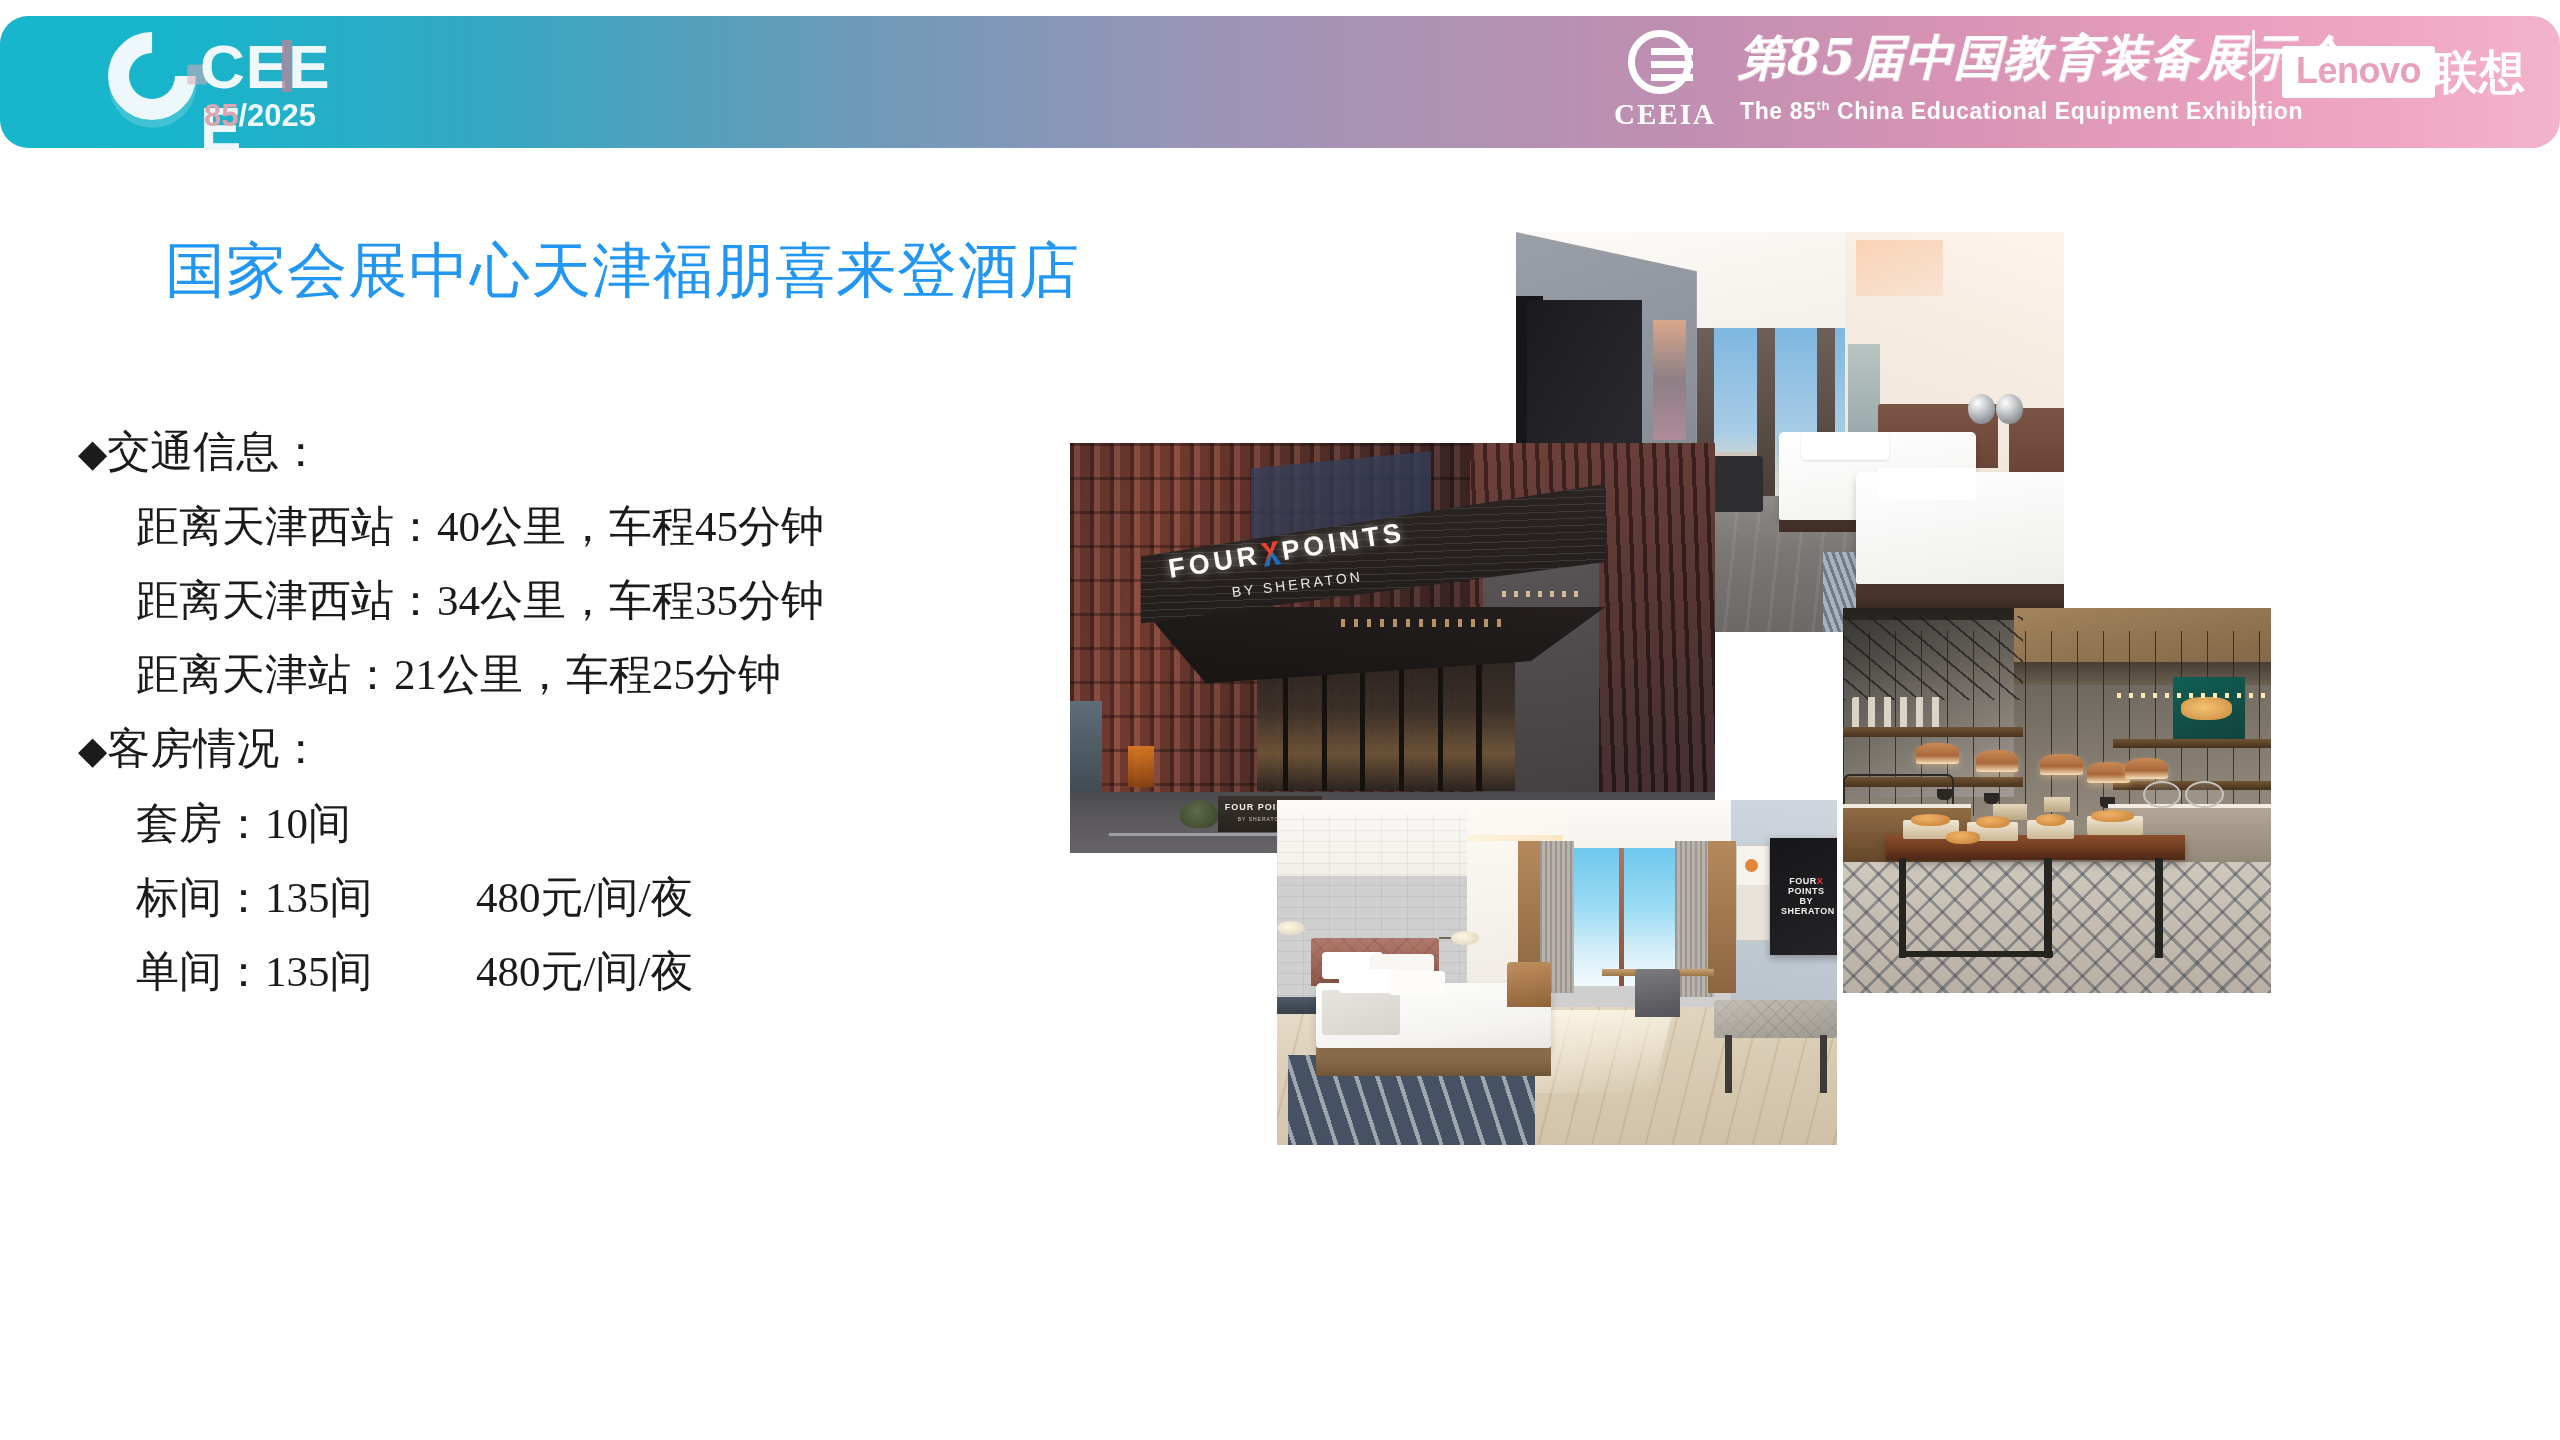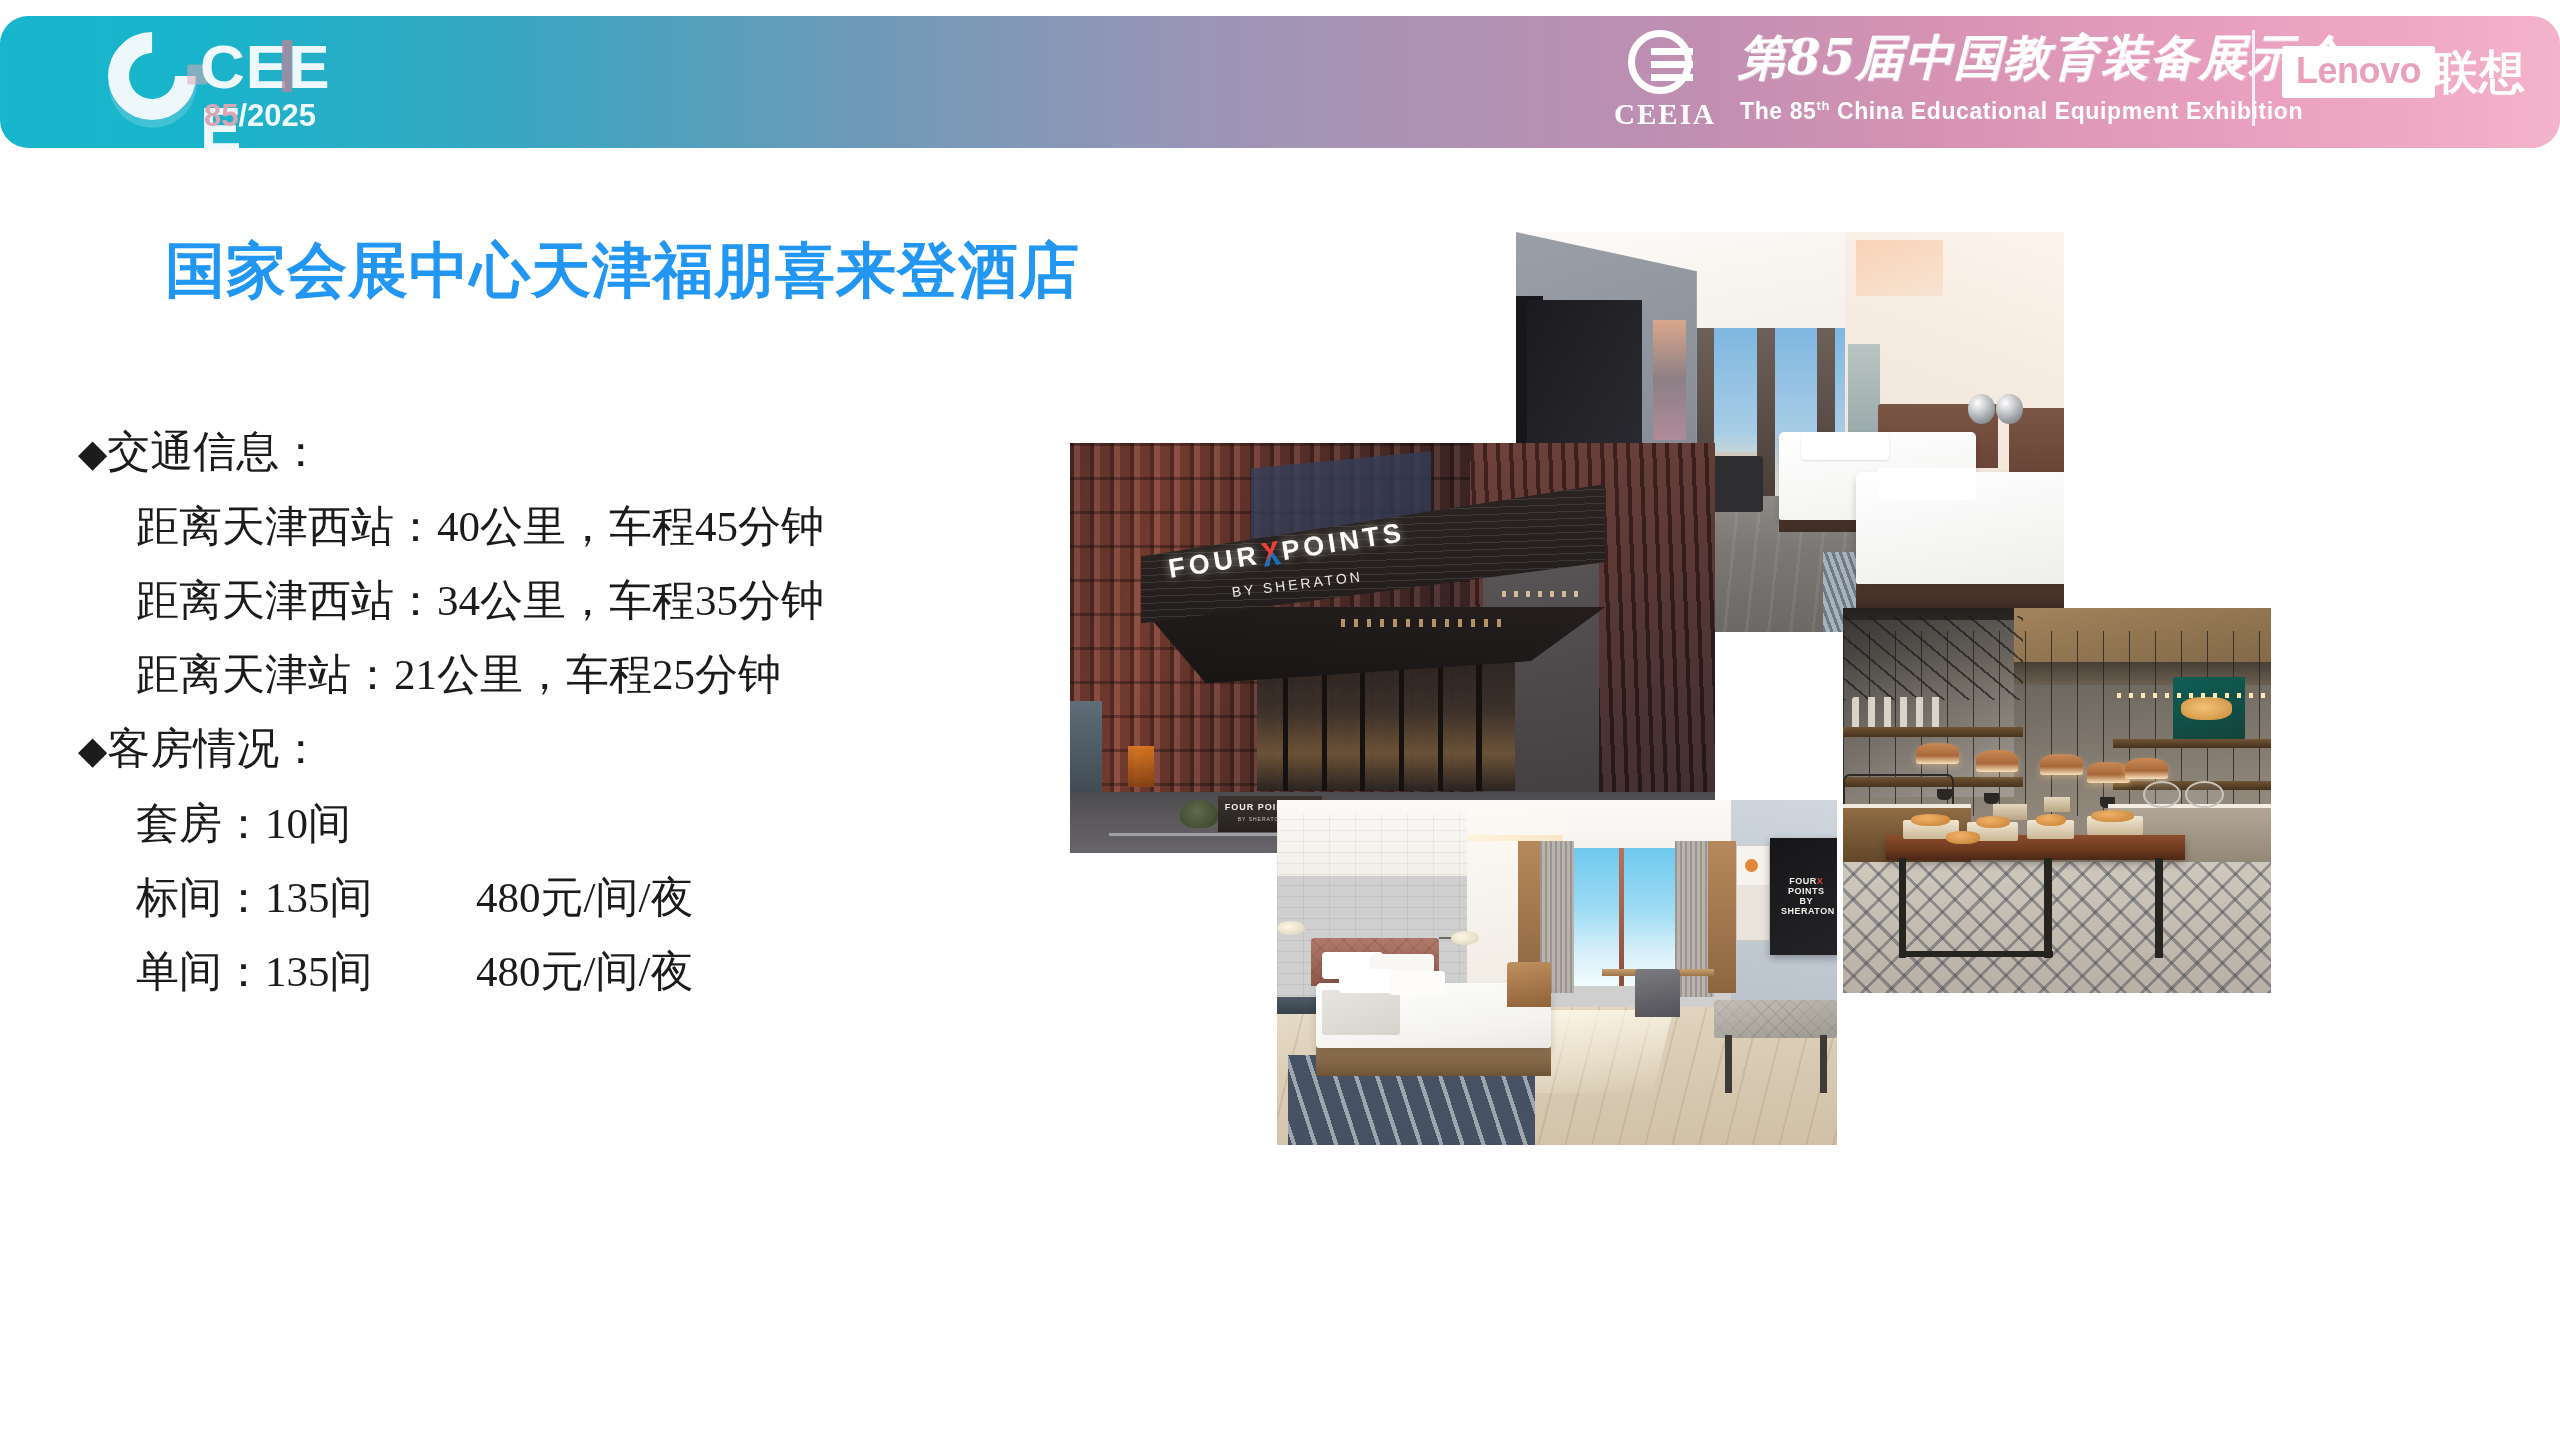--- a/index.html
+++ b/index.html
@@ -106,21 +106,21 @@
   }
   .lenovo-cn {
     position: absolute; left: 2432px; top: 26px;
     font-family: "DejaVu Serif", serif; font-weight: bold;
     font-size: 46px; color: #ffffff; letter-spacing: 1px;
   }
 
   
   .slide-title {
     position: absolute; left: 165px; top: 231px;
-    font-family: "DejaVu Serif", serif; font-weight: bold;
+    font-family: "DejaVu Serif", serif; font-weight: normal;
     font-size: 60px; letter-spacing: 1px; color: #2196f3;
     white-space: nowrap;
   }
 
   
   .body-block { position: absolute; left: 78px; top: 415px; width: 1060px; }
   .line { font-size: 43px; line-height: 74px; color: #1b1b1b; white-space: nowrap; }
   .line.lvl1 { padding-left: 0px; }
   .line.lvl2 { padding-left: 58px; }
   .bullet-dia { font-size: 38px; }

